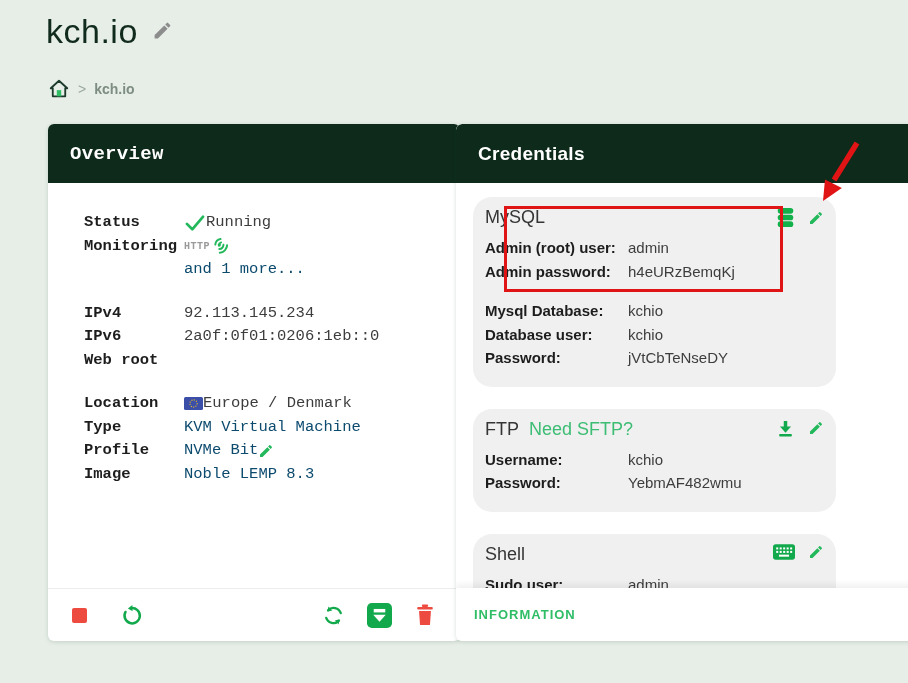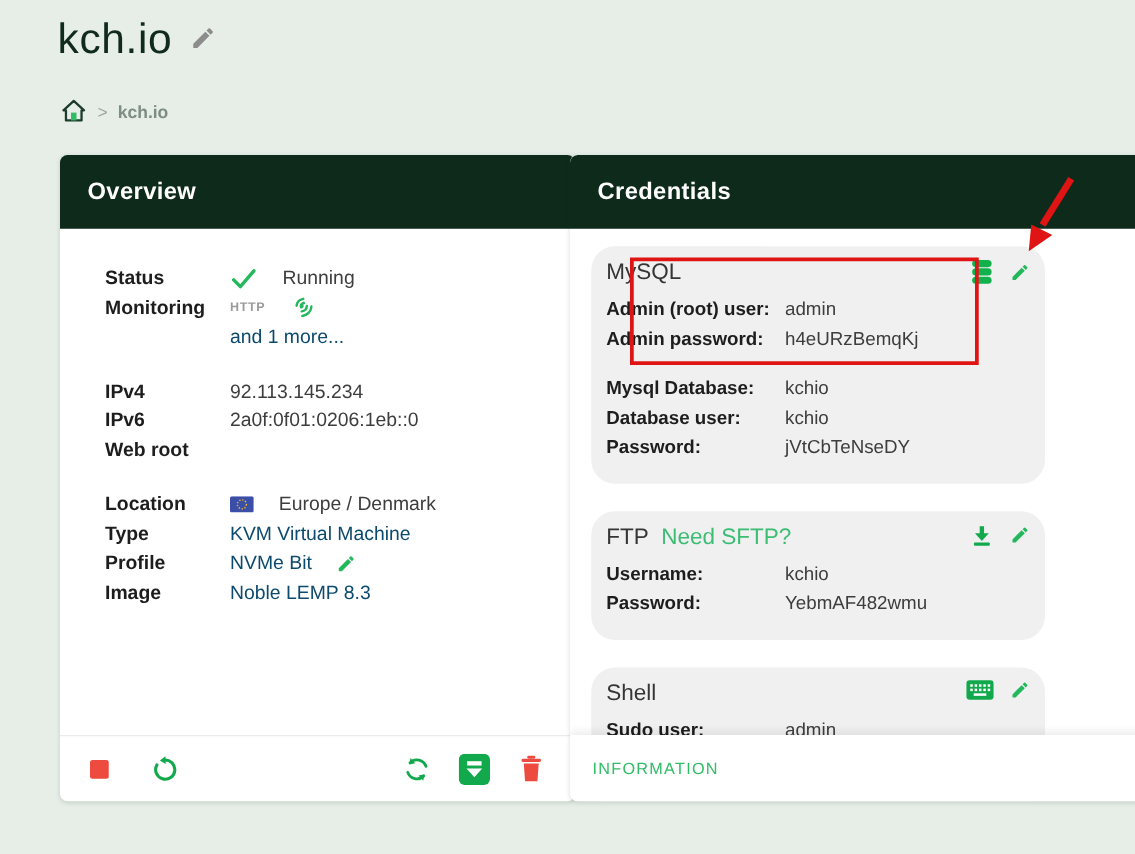--- a/index.html
+++ b/index.html
@@ -13,30 +13,30 @@
   
   .page-title-row { position:absolute; left:46px; top:12px; display:flex; align-items:flex-start; gap:14px; }
   .page-title { font-size:34px; font-weight:500; color:#102a1c; letter-spacing:.5px; }
   .title-edit { margin-top:8px; cursor:pointer; }
   .breadcrumb { position:absolute; left:48px; top:78px; display:flex; align-items:center; gap:8px;
                 font-size:14px; font-weight:bold; color:#7d8d81; }
   .breadcrumb .sep { color:#9aa89e; font-weight:normal; }
   
   .panel { position:absolute; top:124px; height:517px; background:#fff; border-radius:6px;
            box-shadow:0 1px 4px rgba(40,70,50,.18); }
-  #overview-panel { left:48px; width:412px; }
+  #overview-panel { left:48px; width:412px;font-family:Liberation Mono, monospace; }
   #credentials-panel { left:456px; width:486px; overflow:hidden; }
   .panel-header { height:59px; background:#0d2a1a; border-radius:6px 6px 0 0;
                   display:flex; align-items:center; padding-left:22px; }
   .panel-header span { color:#fff; font-size:19px; font-weight:bold; letter-spacing:.3px; }
   
   .ov-body { padding:28px 0 0 36px; font-size:15.5px; }
   .ov-row { display:flex; align-items:flex-start; min-height:23.5px; line-height:23.5px; }
   .ov-label { width:100px; flex-shrink:0; font-weight:bold; color:#1d1d1d; }
-  .ov-value { display:flex; align-items:center; gap:20px; color:#3d3d3d; }
+  .ov-value { display:flex; align-items:center; gap:0; color:#3d3d3d; }
   .spacer20 { height:20px; }
   .green-text { color:#0c4a6e; }
   .http-tag { font-size:10px; font-weight:bold; letter-spacing:.5px; color:#9a9a9a; }
   .link { cursor:pointer; }
   
   .ov-footer { position:absolute; left:0; right:0; bottom:0; height:53px;
                border-top:1px solid #ececec; display:flex; align-items:center; padding:0 24px; }
   .stop-sq { width:15px; height:15px; background:#ee4b40; border-radius:2px; cursor:pointer; }
   .ft-ic { cursor:pointer; display:flex; align-items:center; }
   .ml34 { margin-left:34px; } .ml22 { margin-left:22px; } .mlauto { margin-left:auto; }
@@ -48,21 +48,21 @@
   .card-title { font-size:18px; color:#353535; margin-bottom:8px; display:flex; align-items:baseline; gap:10px; }
   .card-link { font-size:18px; color:#3cbd74; cursor:pointer; }
   .card-icons { position:absolute; top:10px; right:12px; display:flex; align-items:center; gap:13px; }
   .cred-row { display:flex; line-height:23.5px; }
   .cred-label { width:143px; flex-shrink:0; font-weight:bold; color:#1d1d1d; }
   .cred-value { color:#3d3d3d; }
   .mt16 { margin-top:16px; }
   .cred-footer { position:absolute; left:0; right:0; bottom:0; height:53px; background:#fff;
                  border-radius:0 0 6px 6px; box-shadow:0 -3px 7px rgba(0,0,0,.07);
                  display:flex; align-items:center; justify-content:space-between; padding:0 20px 0 18px; z-index:5; }
-  .info-label { color:#2fbd66; font-size:13px; letter-spacing:1px; cursor:pointer; }
+  .info-label { color:#2fbd66; font-size:13px; letter-spacing:1px; cursor:pointer;font-weight:bold; }
   .kebab { display:flex; flex-direction:column; gap:3px; cursor:pointer; padding:2px; }
   .kebab i { width:4.5px; height:4.5px; border-radius:50%; background:#1db954; }
   
   .scrollbar { position:absolute; right:6px; top:61px; width:19px; height:398px; background:#f1f1f1; z-index:4; }
   .scroll-up { position:absolute; top:2px; left:0; right:0; text-align:center; font-size:8px; color:#9a9a9a; cursor:pointer; }
   .scroll-thumb { position:absolute; top:15px; left:1.5px; width:16px; height:348px; background:#c1c1c1; cursor:grab; }
   
   .anno-rect { position:absolute; left:504px; top:206px; width:279px; height:86px;
                border:3px solid #e01414; z-index:20; pointer-events:none; }
   .anno-arrow { position:absolute; left:805px; top:133px; z-index:21; pointer-events:none; }

